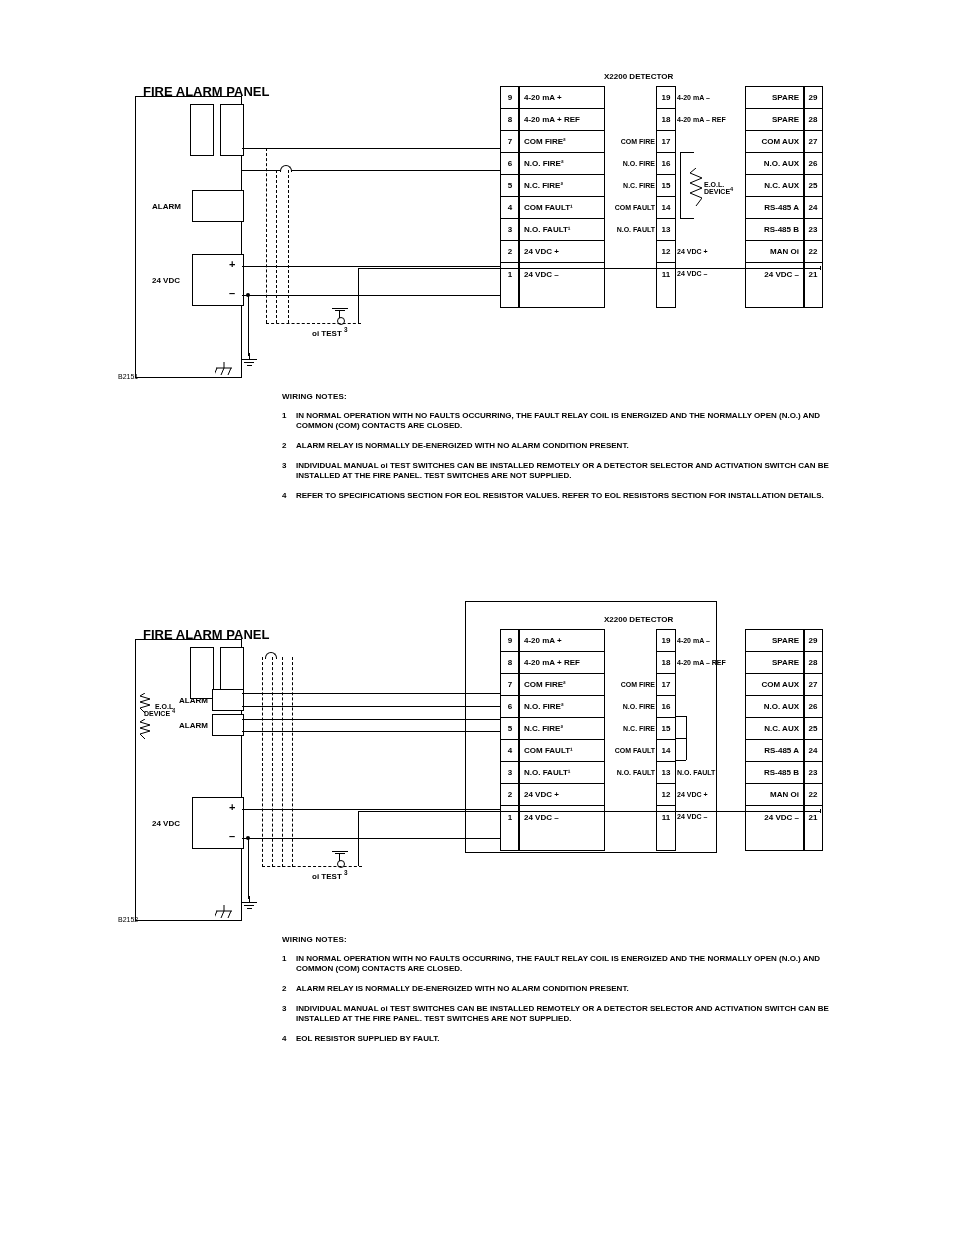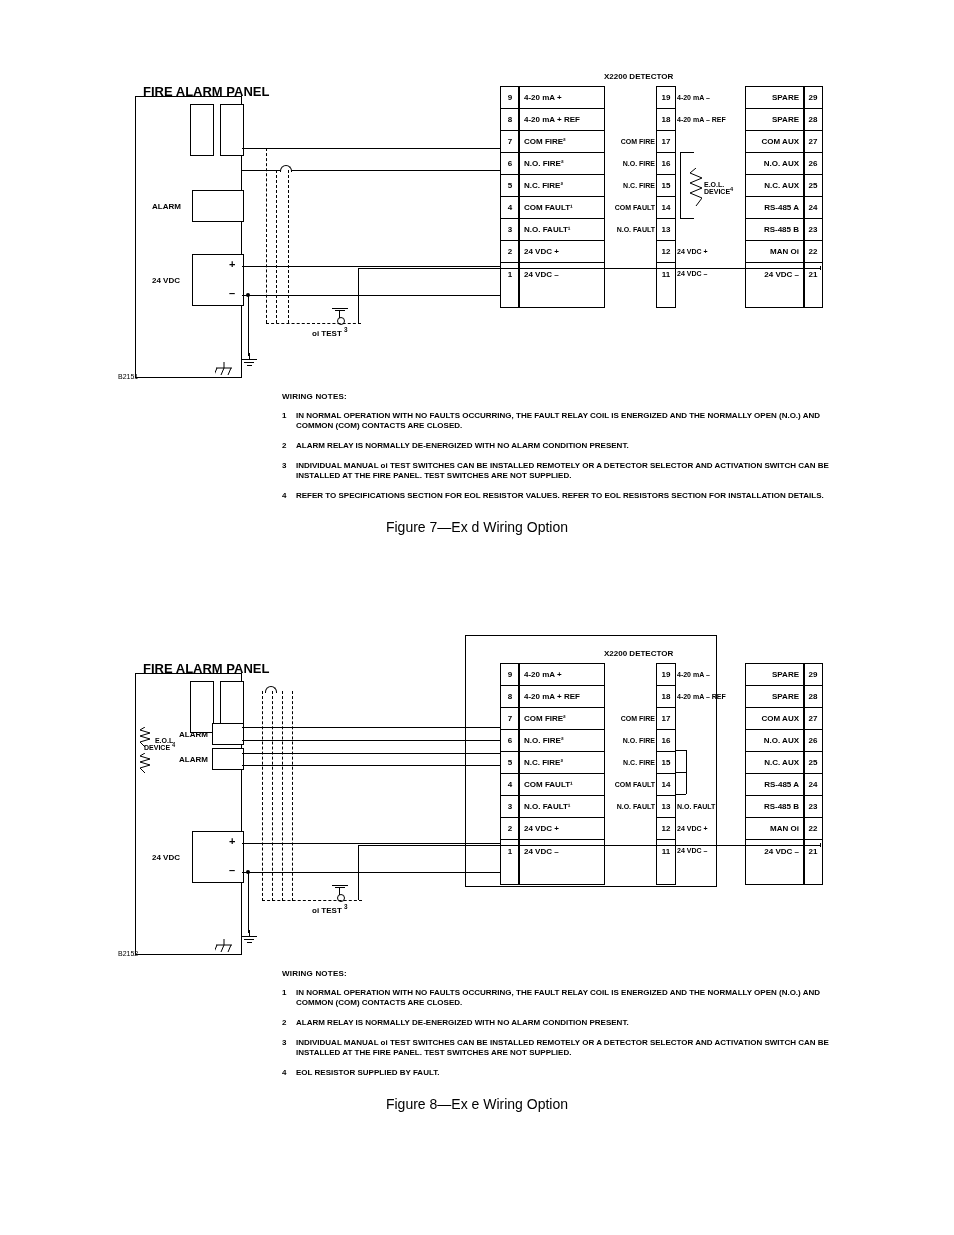--- a/index.html
+++ b/index.html
@@ -247,21 +247,20 @@
         </div>
     <div class="note-row">
           <div class="n">3</div>
           <div class="t">INDIVIDUAL MANUAL oi TEST SWITCHES CAN BE INSTALLED REMOTELY OR A DETECTOR SELECTOR AND ACTIVATION SWITCH CAN BE INSTALLED AT THE FIRE PANEL.  TEST SWITCHES ARE NOT SUPPLIED.</div>
         </div>
     <div class="note-row">
           <div class="n">4</div>
           <div class="t">REFER TO SPECIFICATIONS SECTION FOR EOL RESISTOR VALUES.  REFER TO EOL RESISTORS SECTION FOR INSTALLATION DETAILS.</div>
         </div>
   </div>
-  <div class="caption">Figure 7—Ex d Wiring Option</div>
 </div>
 
 <div class="fig-wrap">
   <div class="diagram2">
     <div class="panel-title fap-label" style="left:143px;top:16px;">FIRE ALARM PANEL</div>
     <div class="fap-box" style="left:135px;top:28px;width:105px;height:280px;"></div>
     <div class="small-box" style="left:220px;top:36px;width:22px;height:50px;"></div>
     <div class="small-box" style="left:190px;top:36px;width:22px;height:50px;"></div>
 
     <div class="small-label" style="left:179px;top:85px;">ALARM</div>
@@ -429,21 +428,20 @@
         </div>
     <div class="note-row">
           <div class="n">3</div>
           <div class="t">INDIVIDUAL MANUAL oi TEST SWITCHES CAN BE INSTALLED REMOTELY OR A DETECTOR SELECTOR AND ACTIVATION SWITCH CAN BE INSTALLED AT THE FIRE PANEL.  TEST SWITCHES ARE NOT SUPPLIED.</div>
         </div>
     <div class="note-row">
           <div class="n">4</div>
           <div class="t">EOL RESISTOR SUPPLIED BY FAULT.</div>
         </div>
   </div>
-  <div class="caption">Figure 8—Ex e Wiring Option</div>
 </div>
 
 <div class="footer">
   
   
   
 </div>
 
 </div>
 

